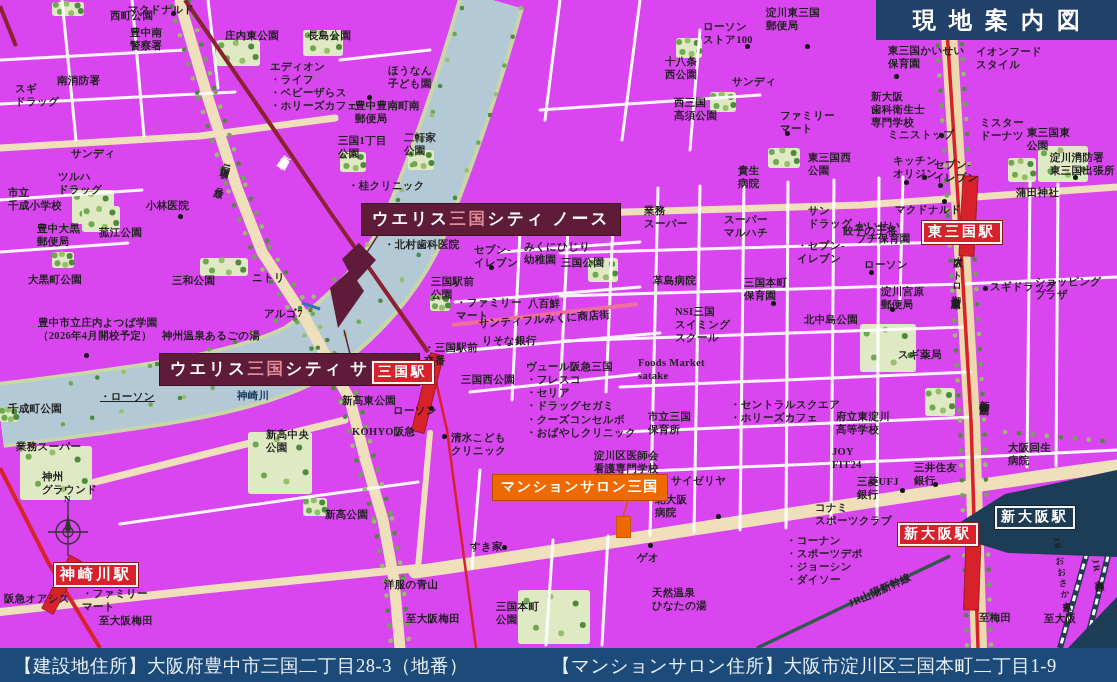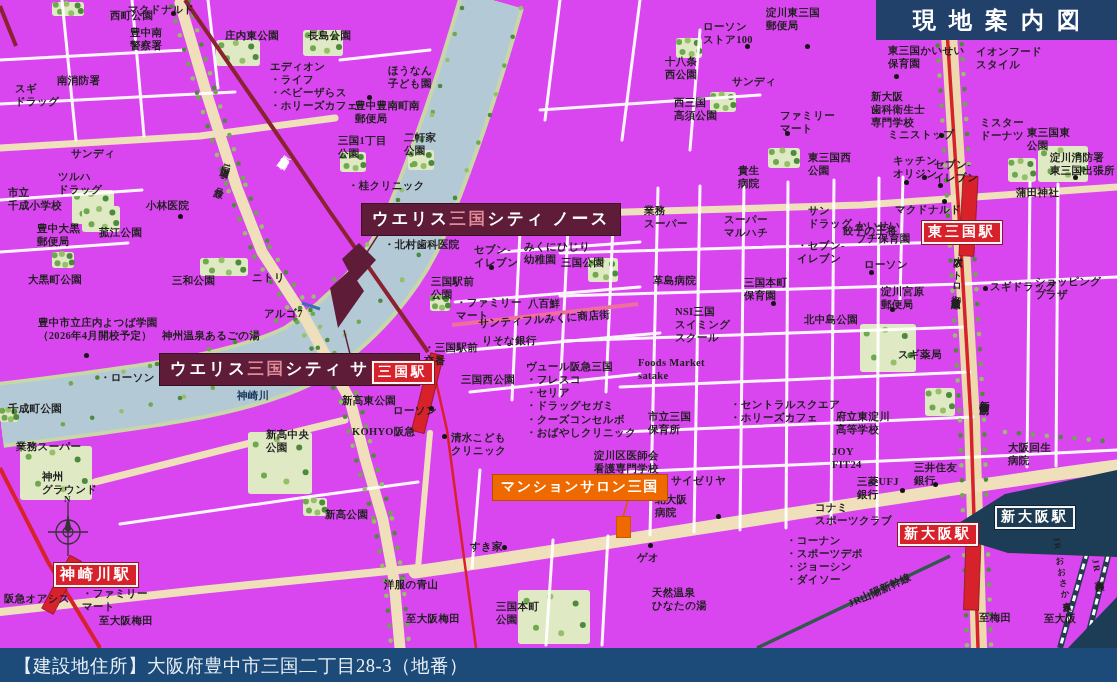--- a/index.html
+++ b/index.html
@@ -597,21 +597,21 @@
       <div class="map-label" style="left: 37px; top: 222px;">豊中大黒
 郵便局</div>
       <div class="map-label" style="left: 99px; top: 226px;">菰江公園</div>
       <div class="map-label" style="left: 28px; top: 273px;">大黒町公園</div>
       <div class="map-label" style="left: 172px; top: 274px;">三和公園</div>
       <div class="map-label" style="left: 252px; top: 271px;">ニトリ</div>
       <div class="map-label" style="left: 264px; top: 307px;">アルゴ7</div>
       <div class="map-label" style="left: 38px; top: 316px;">豊中市立庄内よつば学園
 （2026年4月開校予定）</div>
       <div class="map-label" style="left: 162px; top: 329px;">神州温泉あるごの湯</div>
-      <div class="map-label" style="left: 100px; top: 371px;">・ローソン</div>
+      <div class="map-label" style="left: 100px; top: 390px; text-decoration: underline;">・ローソン</div>
       <div class="map-label" style="left: 8px; top: 402px;">千成町公園</div>
       <div class="map-label nvy" style="left: 237px; top: 389px;">神崎川</div>
       <div class="map-label" style="left: 16px; top: 440px;">業務スーパー</div>
       <div class="map-label" style="left: 42px; top: 470px;">神州
 グラウンド</div>
       <div class="map-label" style="left: 64px; top: 494px; font-size: 9px;">N</div>
       <div class="map-label" style="left: 4px; top: 592px;">阪急オアシス</div>
       <div class="map-label" style="left: 82px; top: 587px;">・ファミリー
  マート</div>
       <div class="map-label" style="left: 99px; top: 614px;">至大阪梅田</div>
@@ -783,14 +783,15 @@
   <div class="stn" style="left:371px;top:360px;font-size:13.5px;">三国駅</div>
   <div class="stn" style="left:53px;top:562px;font-size:15px;">神崎川駅</div>
   <div class="stn" style="left:921px;top:220px;">東三国駅</div>
   <div class="stn" style="left:897px;top:522px;">新大阪駅</div>
   <div class="stn navy" style="left:994px;top:505px;">新大阪駅</div>
 
   <div id="title-banner">現地案内図</div>
 
   <div id="footer">
     <span class="ft l">【建設地住所】大阪府豊中市三国二丁目28-3（地番）</span>
+    <span class="ft r">【マンションサロン住所】大阪市淀川区三国本町二丁目1-9</span>
   </div>
 </div>
 
 </body></html>

